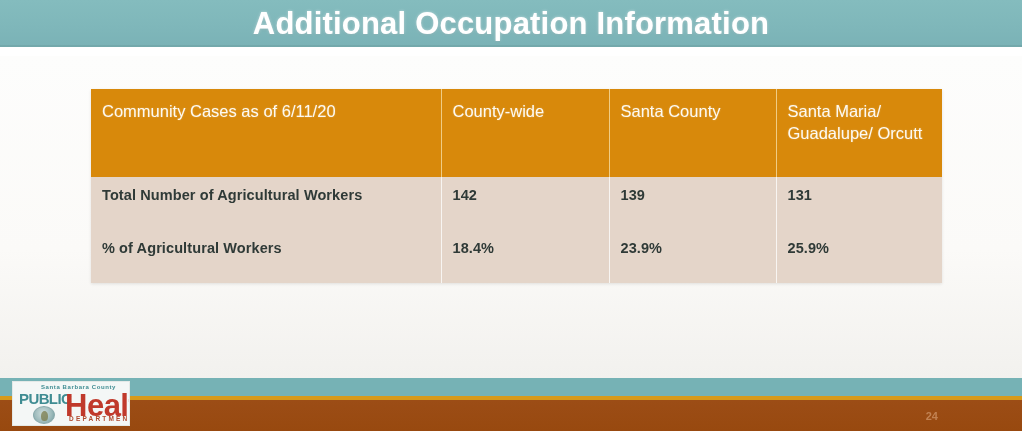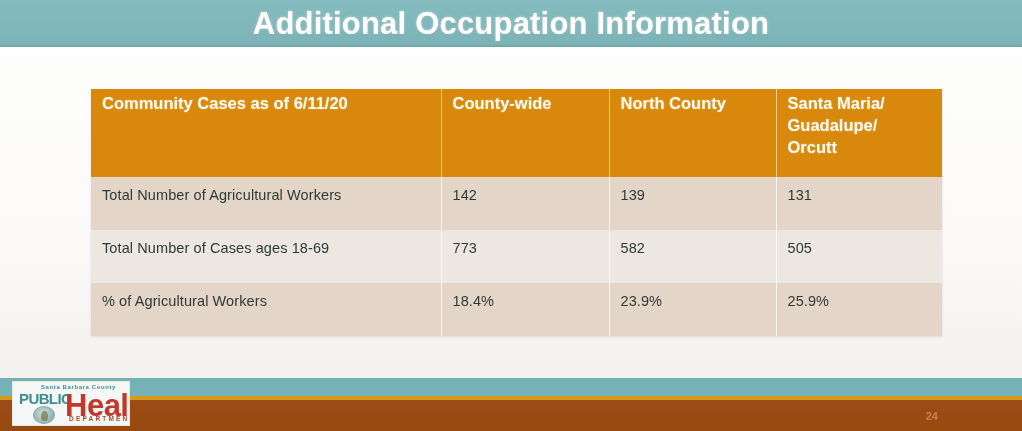--- a/index.html
+++ b/index.html
@@ -43,35 +43,35 @@
   }
   #data-table col.c0{ width:350px; }
   #data-table col.c1{ width:168px; }
   #data-table col.c2{ width:167px; }
   #data-table col.c3{ width:166px; }
 
   #data-table thead th{
     background:#d8890b;
     color:#fdfaf2;
     font-size:16.5px;
-    font-weight:bold;
+    font-weight:normal;
     text-align:left;
     vertical-align:top;
-    padding:4px 11px 14px 11px;
+    padding:12px 11px 14px 11px;
     height:88px;
     line-height:1.32;
     border-right:1px solid #f0cc84;
     text-shadow:0 0 2px rgba(255,255,255,.30);
   }
   #data-table thead th:last-child{ border-right:none; }
 
   #data-table tbody td{
     font-size:14.5px;
     color:#2f3a37;
-    font-weight:normal;
+    font-weight:bold;
     padding:10px 11px;
     height:53px;
     vertical-align:top;
     border-right:1px solid rgba(255,255,255,.75);
     letter-spacing:.1px;
   }
   #data-table tbody td:last-child{ border-right:none; }
   #data-table tbody tr.shade-a td{ background:#e4d5c9; }
   #data-table tbody tr.shade-b td{ background:#ece7e0; }
 
@@ -147,36 +147,30 @@
     <colgroup>
       <col class="c0">
         <col class="c1">
         <col class="c2">
         <col class="c3">
     </colgroup>
     <thead>
       <tr>
         <th>Community Cases as of 6/11/20</th>
         <th>County-wide</th>
-        <th>North County</th>
+        <th>Santa County</th>
         <th>Santa Maria/ Guadalupe/ Orcutt</th>
       </tr>
     </thead>
     <tbody>
       <tr class="shade-a">
         <td>Total Number of Agricultural Workers</td>
         <td>142</td>
         <td>139</td>
         <td>131</td>
-      </tr>
-      <tr class="shade-b">
-        <td>Total Number of Cases ages 18-69</td>
-        <td>773</td>
-        <td>582</td>
-        <td>505</td>
       </tr>
       <tr class="shade-a">
         <td>% of Agricultural Workers</td>
         <td>18.4%</td>
         <td>23.9%</td>
         <td>25.9%</td>
       </tr>
     </tbody>
   </table>
 

